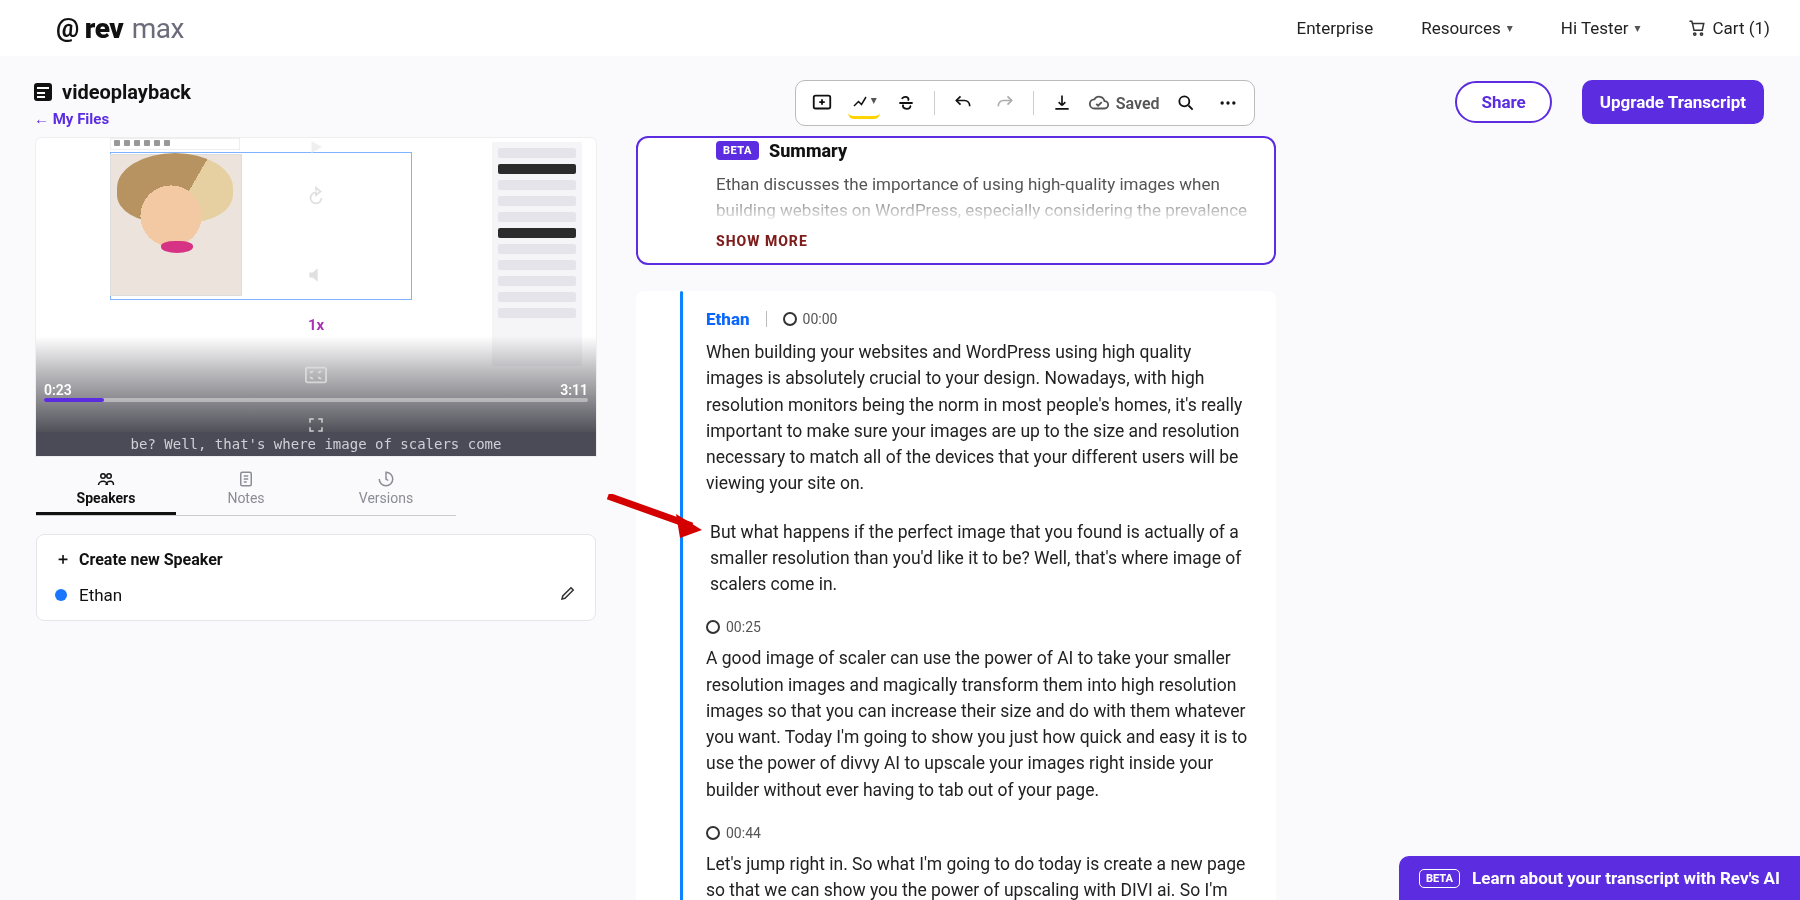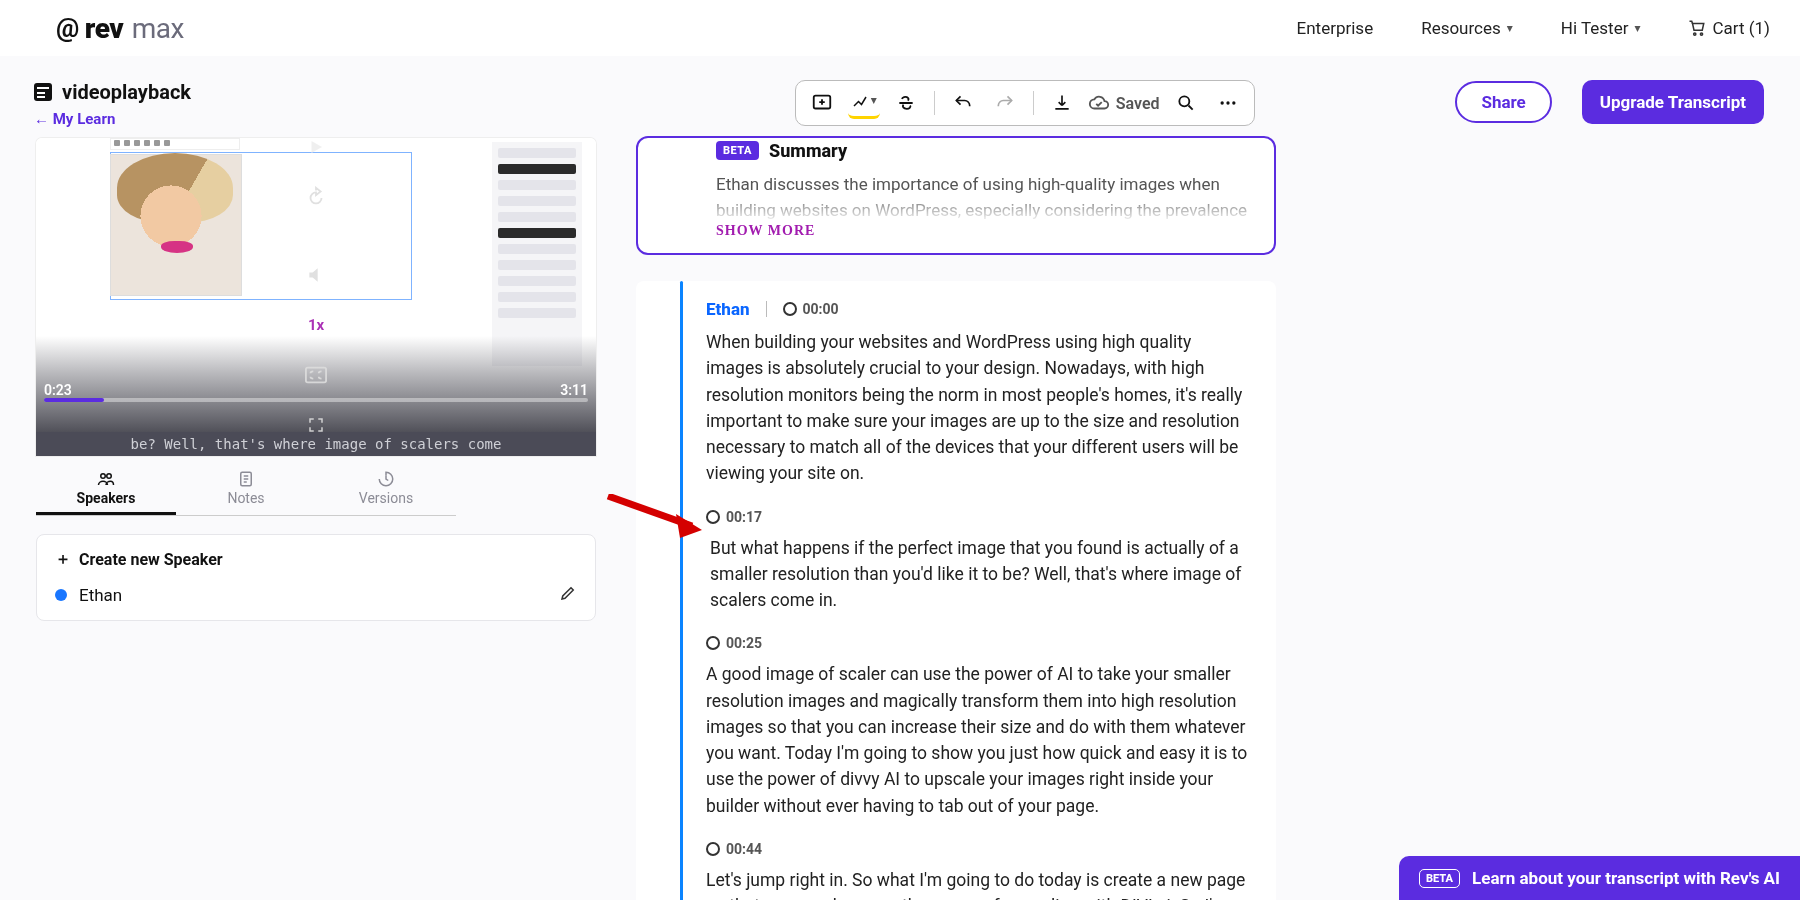--- a/index.html
+++ b/index.html
@@ -75,29 +75,29 @@
 .spk-row { display:flex; align-items:center; gap:12px; margin-top:14px; font-size:17px;}
 .dot { width:12px; height:12px; background:#1976ff; border-radius:50%; }
 .pencil { margin-left:auto; cursor:pointer; }
 
 
 .summary-card { border:2px solid #5b2ce0; border-radius:12px; background:#fff; padding:0 0 14px 0; margin-top: -2px; position:relative;}
 .summary-inner { padding: 2px 26px 0 78px; }
 .summary-head { display:flex; align-items:center; gap:10px; font-weight:800; font-size:18px;}
 .beta-pill { background:#5b2ce0; color:#fff; font-size:11px; font-weight:800; padding:3px 7px; border-radius:4px; letter-spacing:.5px;}
 .summary-text { color:#555; font-size:17px; line-height:1.55; margin-top:10px; max-height:52px; overflow:hidden; -webkit-mask-image: linear-gradient(#000 40%, transparent);}
-.show-more { color:#a21caf; font-weight:800; font-size:14px; letter-spacing:1px; cursor:pointer;font-family:Liberation Serif, serif;}
+.show-more { color:#7f1d1d; font-weight:800; font-size:14px; letter-spacing:1px; margin-top:10px; cursor:pointer;}
 
 
 .tx-card { background:#fff; border-radius:8px; margin-top:26px; padding: 18px 26px 18px 0; position:relative; }
 .tx-rule { position:absolute; left:44px; top:0; bottom:0; width:3px; background:#0a84ff; border-radius:2px;}
 .tx-inner { margin-left: 70px; }
 .spk-line { display:flex; align-items:center; gap:16px; }
 .spk-name { color:#0a66ff; font-weight:800; font-size:17px;}
-.ts { color:#555; font-size:14px; font-weight:700; display:flex; align-items:center; gap:6px;}
+.ts { color:#555; font-size:14px; font-weight:400; display:flex; align-items:center; gap:6px;}
 .ts::before { content:""; width:10px;height:10px;border:2px solid #333;border-radius:50%;}
 .sep-v { width:1px; height:16px; background:#bbb;}
 .para { font-size:17.5px; line-height:1.5; color:#222; margin-top:10px; }
 .indent { padding-left:4px; }
 .ts-block { margin-top:22px; }
 
 
 .arrow { position:absolute; left:606px; top:494px; pointer-events:none; }
 .arrow svg { display:block; }
 
@@ -135,21 +135,21 @@
     <span>Cart (1)</span>
   </div>
 </div>
 
 <div class="sub-row">
   <div class="file-col">
     <div class="file-title">
       <span class="file-icon"></span>
       <span>videoplayback</span>
     </div>
-    <div class="back-link">← My Learn</div>
+    <div class="back-link">← My Files</div>
   </div>
 
   <div class="center-wrap">
     <div class="toolbar">
       <div class="tb-btn">
         <svg width="22" height="22" viewBox="0 0 24 24" fill="none" stroke="#111" stroke-width="2">
             <rect x="3" y="4" width="18" height="14" rx="2"></rect>
             <path d="M12 8v6M9 11h6"></path>
           </svg>
       </div>
@@ -348,21 +348,20 @@
       <div class="tx-rule"></div>
       <div class="tx-inner">
         <div class="spk-line">
           <span class="spk-name">Ethan</span>
           <span class="sep-v"></span>
           <span class="ts">00:00</span>
         </div>
         <div class="para">When building your websites and WordPress using high quality images is absolutely crucial to your design. Nowadays, with high resolution monitors being the norm in most people's homes, it's really important to make sure your images are up to the size and resolution necessary to match all of the devices that your different users will be viewing your site on.</div>
 
         <div class="ts-block">
-          <span class="ts">00:17</span>
           <div class="para indent"> But what happens if the perfect image that you found is actually of a smaller resolution than you'd like it to be? Well, that's where image of scalers come in.</div>
         </div>
 
         <div class="ts-block">
           <span class="ts">00:25</span>
           <div class="para">A good image of scaler can use the power of AI to take your smaller resolution images and magically transform them into high resolution images so that you can increase their size and do with them whatever you want. Today I'm going to show you just how quick and easy it is to use the power of divvy AI to upscale your images right inside your builder without ever having to tab out of your page.</div>
         </div>
 
         <div class="ts-block">
           <span class="ts">00:44</span>

